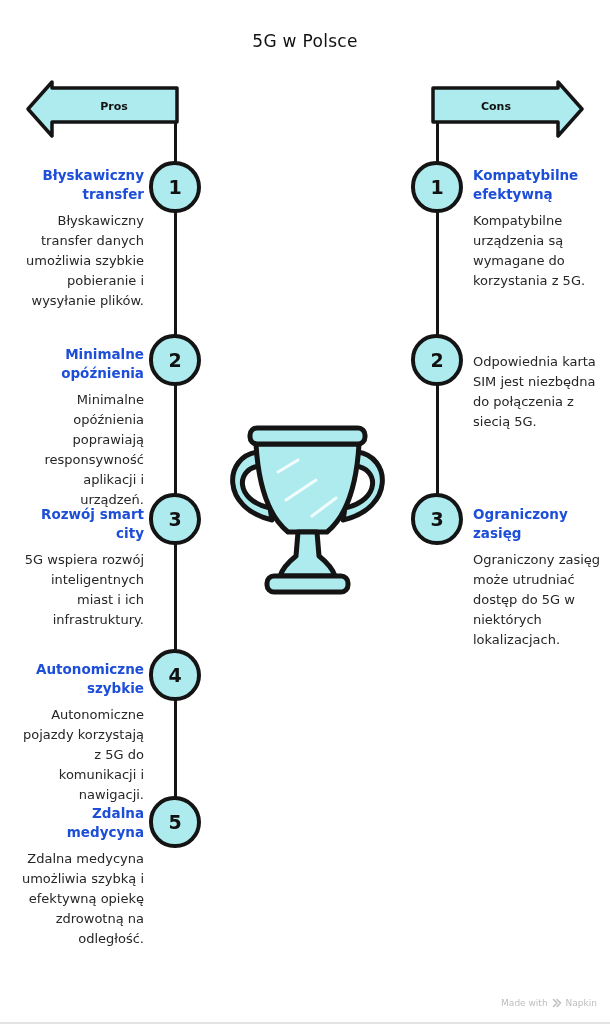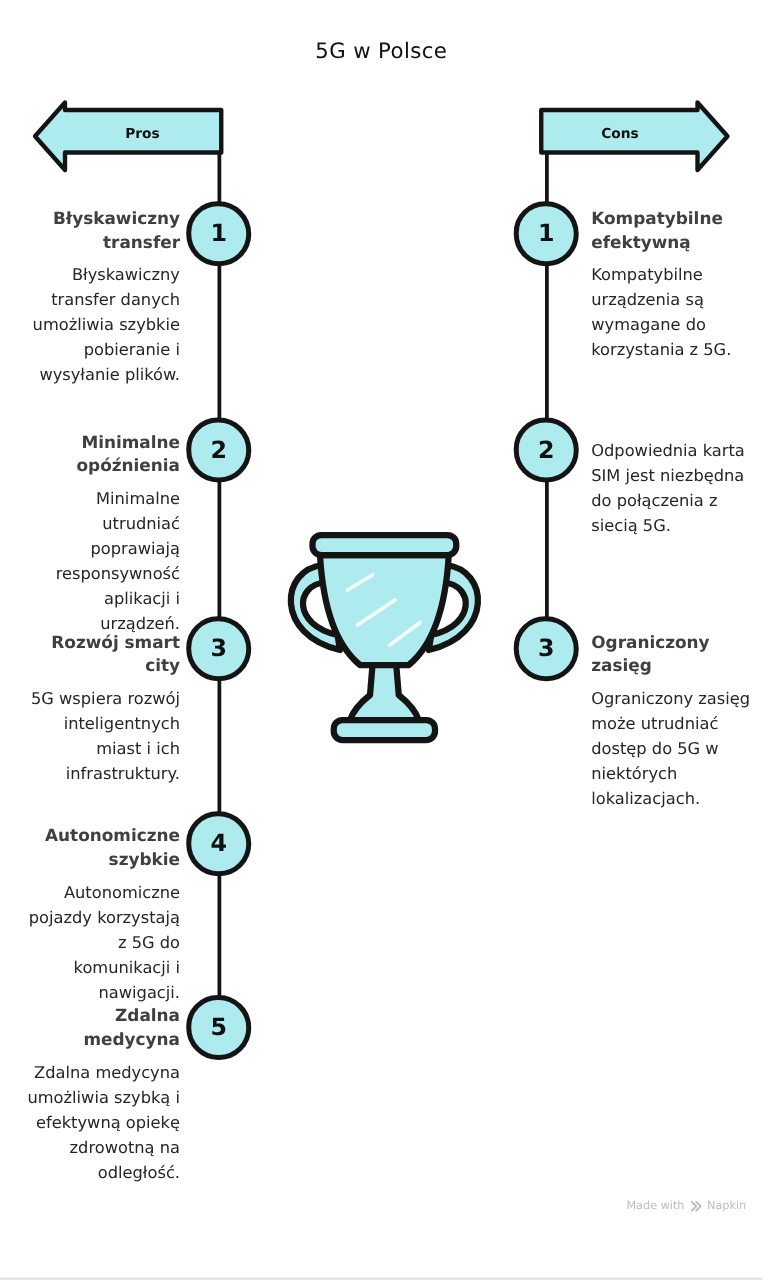--- a/index.html
+++ b/index.html
@@ -20,24 +20,24 @@
   .vline{position:absolute;width:3px;background:var(--outline);}
   .step{
     position:absolute;width:44px;height:44px;border:4px solid var(--outline);
     background:var(--accent);border-radius:49% 51% 50% 50%;
     display:flex;align-items:center;justify-content:center;
     font-size:19px;font-weight:700;color:#111;
   }
   .item{position:absolute;width:128px;}
   .item.pros{left:16px;text-align:right;}
   .item.cons{left:473px;text-align:left;}
-  .item-title{font-size:13.5px;line-height:19px;font-weight:700;color:#404040;margin:0;}
+  .item-title{font-size:13.5px;line-height:19px;font-weight:700;color:#1d4ed8;margin:0;}
   .item-desc{font-size:13px;line-height:20px;color:var(--text);margin:7px 0 0;}
   .watermark{
-    position:absolute;top:960px;right:13px;display:flex;align-items:center;gap:4px;
+    position:absolute;top:998px;right:13px;display:flex;align-items:center;gap:4px;
     font-size:9px;color:var(--muted);
   }
   .bottom-edge{position:absolute;left:0;bottom:0;width:610px;height:2px;background:#e3e3e3;}
 </style>
 </head>
 <body>
 
 <div class="canvas" style="--accent: #aeebef; --outline: #141414; --text: #262626; --muted: #bdbdbd;">
 
   <div class="page-title">5G w Polsce</div>
@@ -80,21 +80,21 @@
   <div class="step" style="left:411px;top:493px;">
       <span>3</span>
     </div>
 
   <div class="item pros" style="top:166px;">
     <h3 class="item-title">Błyskawiczny transfer</h3>
     <p class="item-desc">Błyskawiczny transfer danych umożliwia szybkie pobieranie i wysyłanie plików.</p>
   </div>
   <div class="item pros" style="top:345px;">
     <h3 class="item-title">Minimalne opóźnienia</h3>
-    <p class="item-desc">Minimalne utrudniać poprawiają responsywność aplikacji i urządzeń.</p>
+    <p class="item-desc">Minimalne opóźnienia poprawiają responsywność aplikacji i urządzeń.</p>
   </div>
   <div class="item pros" style="top:505px;">
     <h3 class="item-title">Rozwój smart city</h3>
     <p class="item-desc">5G wspiera rozwój inteligentnych miast i ich infrastruktury.</p>
   </div>
   <div class="item pros" style="top:660px;">
     <h3 class="item-title">Autonomiczne szybkie</h3>
     <p class="item-desc">Autonomiczne pojazdy korzystają z 5G do komunikacji i nawigacji.</p>
   </div>
   <div class="item pros" style="top:804px;">

